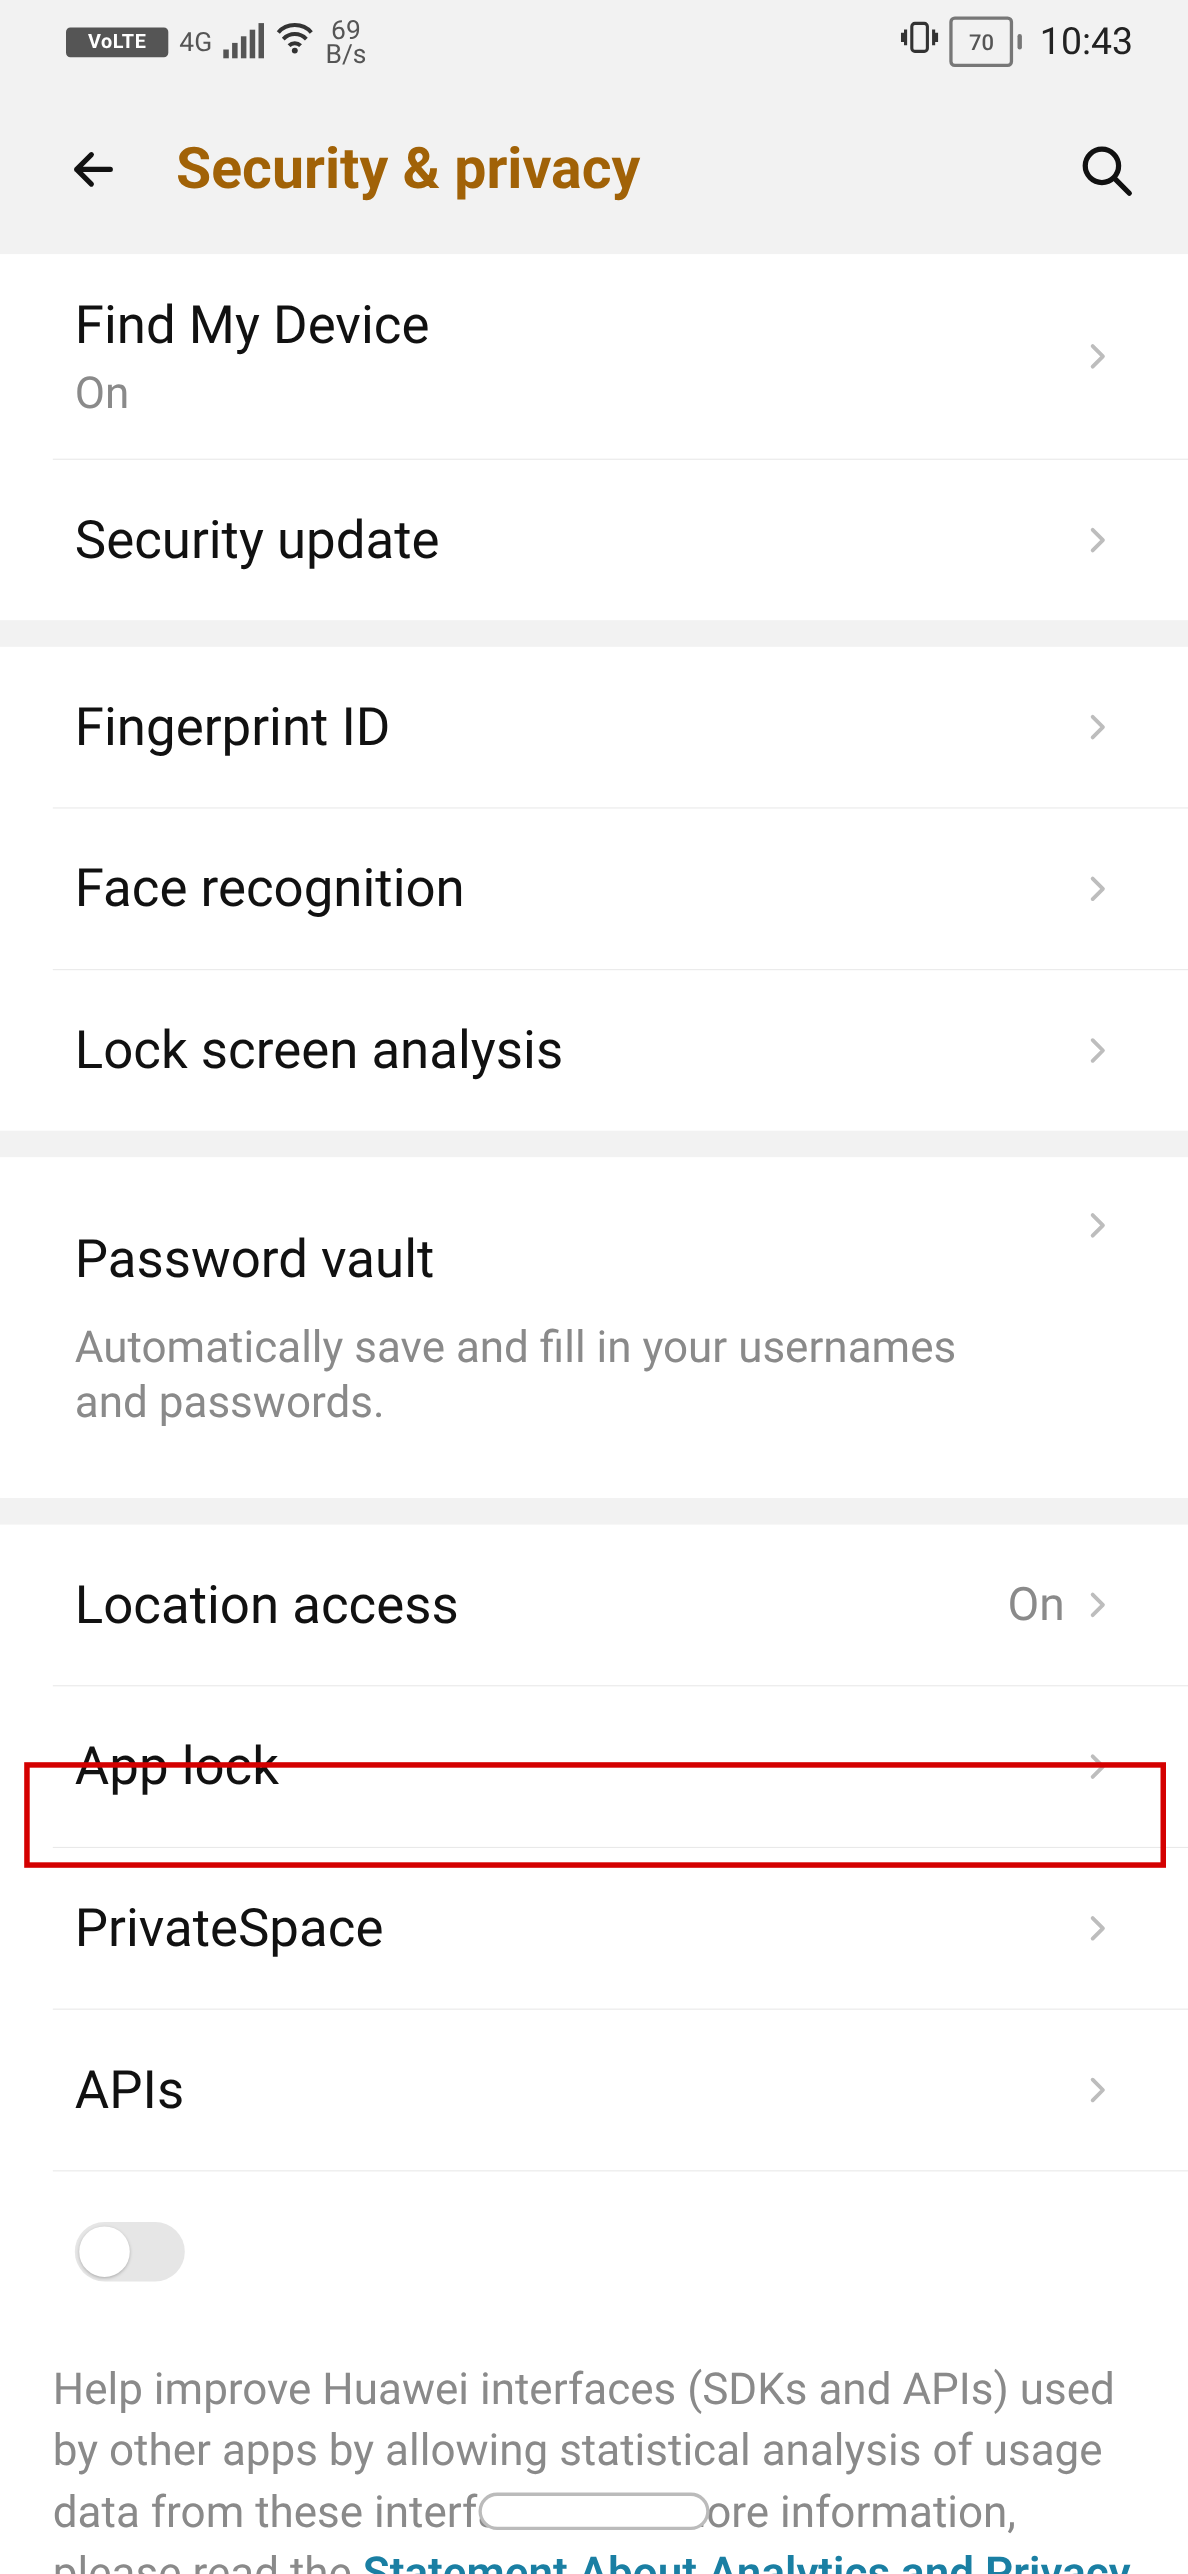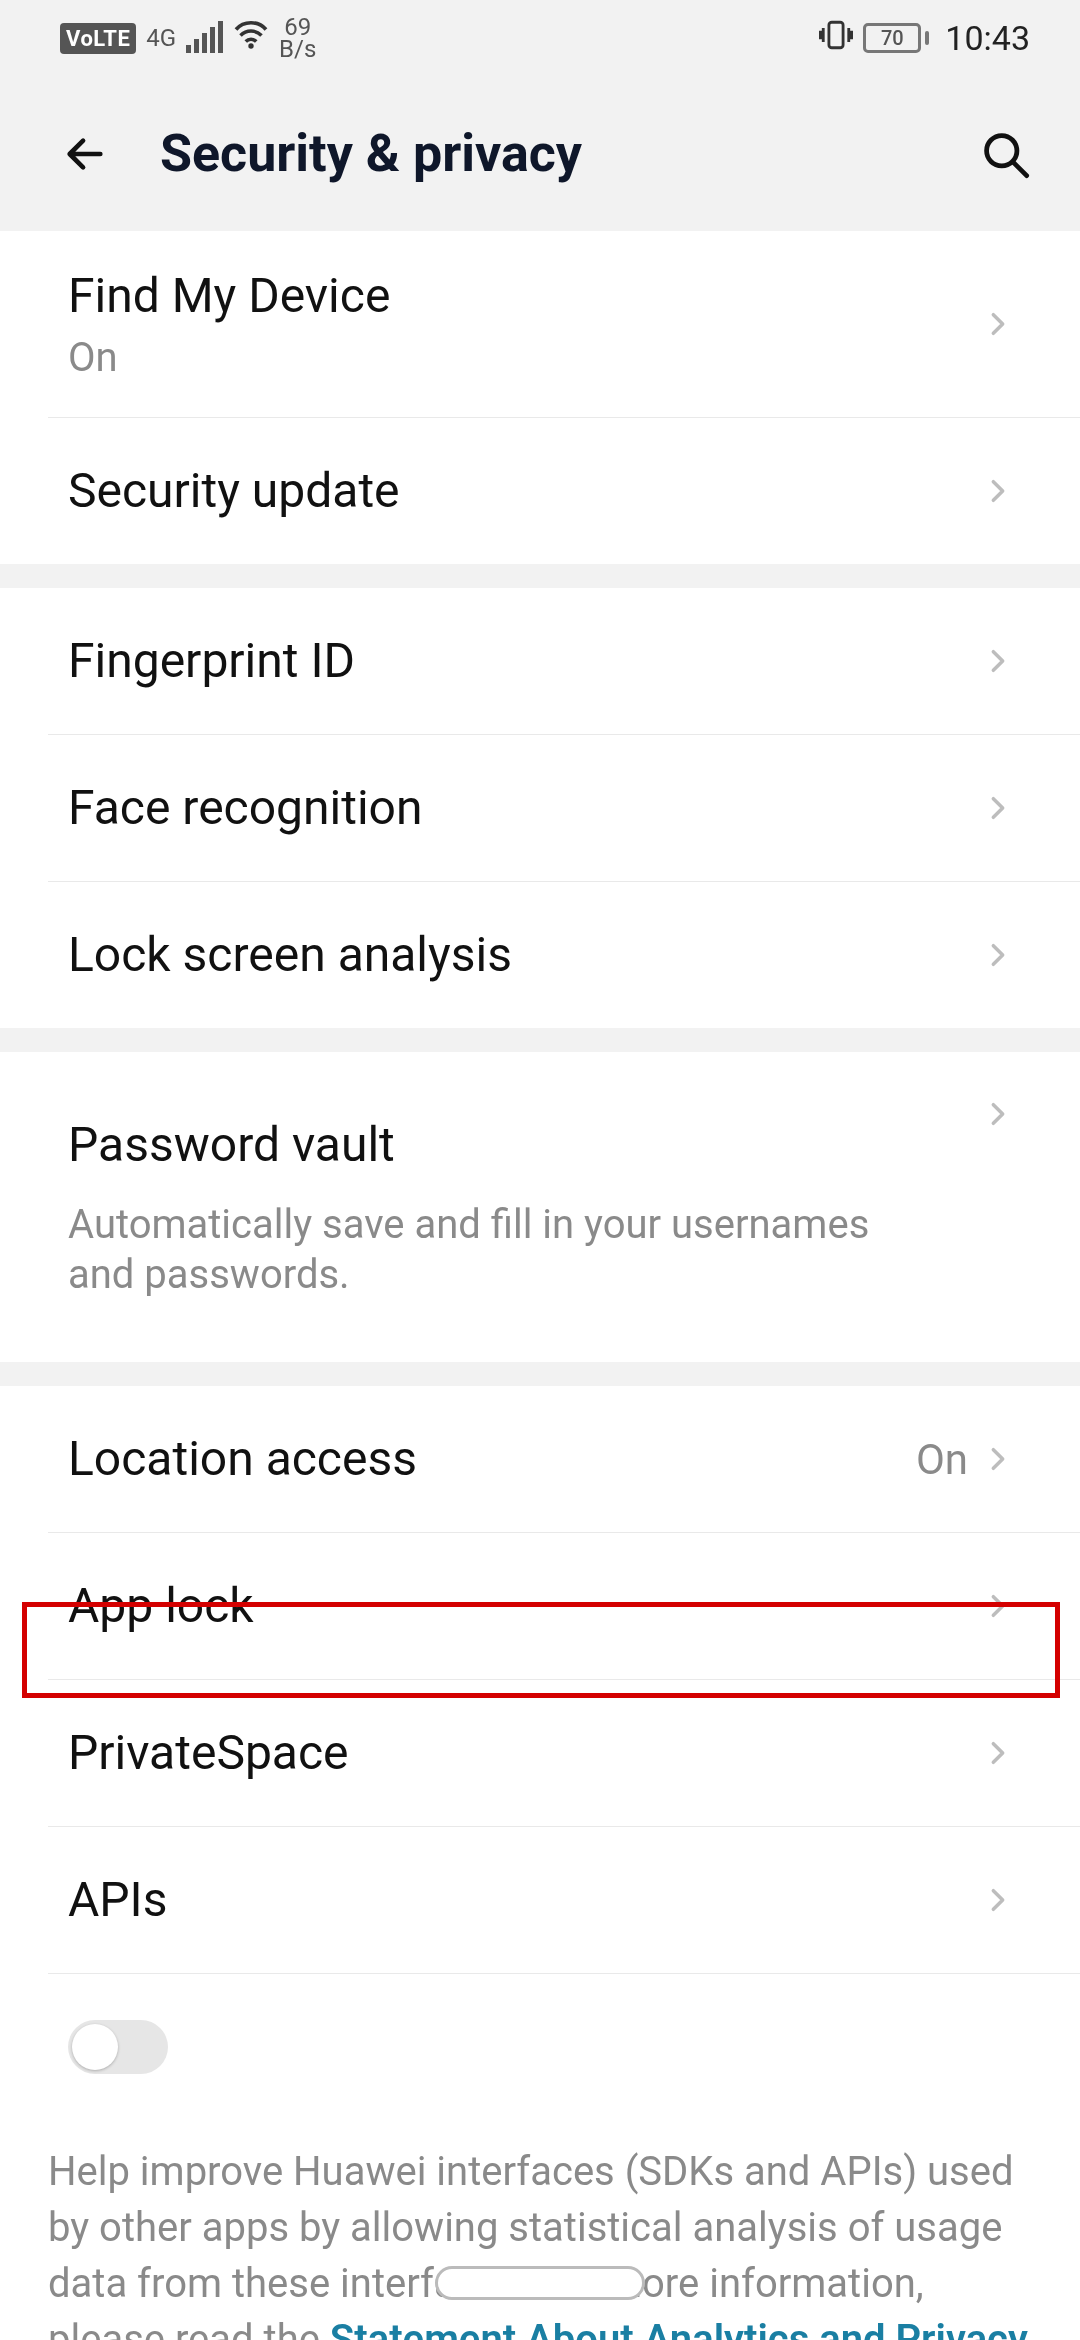--- a/index.html
+++ b/index.html
@@ -3,43 +3,43 @@
 <meta charset="utf-8">
 <style>
   * { margin: 0; padding: 0; box-sizing: border-box; font-family: -apple-system, BlinkMacSystemFont, "Segoe UI", Roboto, Arial, sans-serif; }
   html, body { width: 1080px; height: 2340px; background: #f2f2f2; overflow: hidden; }
   .screen { width: 1080px; height: 2340px; background: #f2f2f2; position: relative; }
 
   
   .status-bar { height: 76px; display: flex; align-items: center; justify-content: space-between; padding: 0 50px 0 60px; font-size: 30px; color: #333; }
   .status-left { display: flex; align-items: center; gap: 10px; }
   .status-right { display: flex; align-items: center; gap: 10px; }
-  .volte { background: #555; color:#fff; font-weight:700; font-size:22px; padding:3px 6px; border-radius:4px; letter-spacing:0.5px;}
+  .volte { background: #555; color:#fff; font-weight:700; font-size:18px; padding:3px 20px; border-radius:4px; letter-spacing:0.5px;}
   .net-small { font-size: 24px; line-height: 22px; color:#555; }
   .net-stack { display:flex; flex-direction:column; justify-content:center; line-height:20px;}
   .signal-bars { display:flex; align-items:flex-end; gap:3px; height:30px;}
   .signal-bars span{ width:5px; background:#555; display:block;}
   .signal-bars span:nth-child(1){height:8px;}
   .signal-bars span:nth-child(2){height:14px;}
   .signal-bars span:nth-child(3){height:20px;}
   .signal-bars span:nth-child(4){height:26px;}
   .signal-bars span:nth-child(5){height:32px;}
   .wifi-icon { font-size:32px; color:#333;}
   .speed-stack{ display:flex; flex-direction:column; align-items:center; line-height:22px; font-size:24px; color:#555;justify-content:flex-end;}
   .vibrate-icon{ font-size:30px; color:#333;}
   .battery { display:flex; align-items:center; gap:4px;}
-  .battery-shell{ width:58px; height:30px; border:3px solid #777; border-radius:5px; position:relative; display:flex; align-items:center; justify-content:center; font-size:20px; color:#555; font-weight:500;}
+  .battery-shell{ width:58px; height:46px; border:3px solid #777; border-radius:5px; position:relative; display:flex; align-items:center; justify-content:center; font-size:20px; color:#555; font-weight:500;}
   .battery-tip{ width:4px; height:14px; background:#777; border-radius:2px;}
   .clock { font-size:34px; color:#222; font-weight:400; margin-left:6px;}
 
   
   .header { height: 155px; display:flex; align-items:center; padding: 0 40px 0 50px; }
   .back-btn { width:70px; height:70px; display:flex; align-items:center; justify-content:center; }
   .back-arrow { width:46px; height:46px; }
-  .header-title { font-size: 52px; font-weight: 700; color:#0f172a; margin-left: 40px; flex:1;}
+  .header-title { font-size: 52px; font-weight: 700; color:#a16207; margin-left: 40px; flex:1;}
   .search-btn { width:70px; height:70px; display:flex; align-items:center; justify-content:center;}
   .search-svg{ width:52px; height:52px;}
 
   
   .group { background:#fff; }
   .gap { height: 24px; background:#f2f2f2; }
   .row { display:flex; align-items:center; padding: 0 68px; min-height: 146px; position:relative; }
   .row .texts { flex:1; display:flex; flex-direction:column; justify-content:center; padding: 28px 0;}
   .row .title { font-size: 48px; color:#111; font-weight:400; line-height:62px;}
   .row .sub { font-size: 40px; color:#8a8a8a; margin-top:6px; line-height:50px;}

